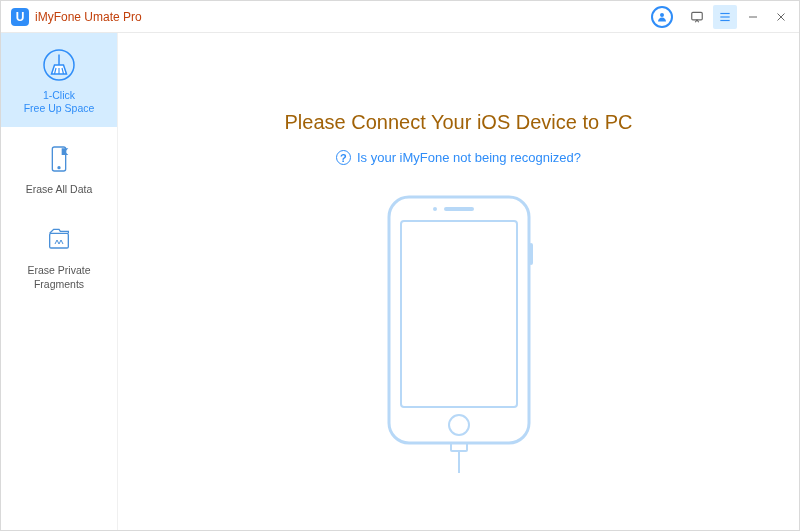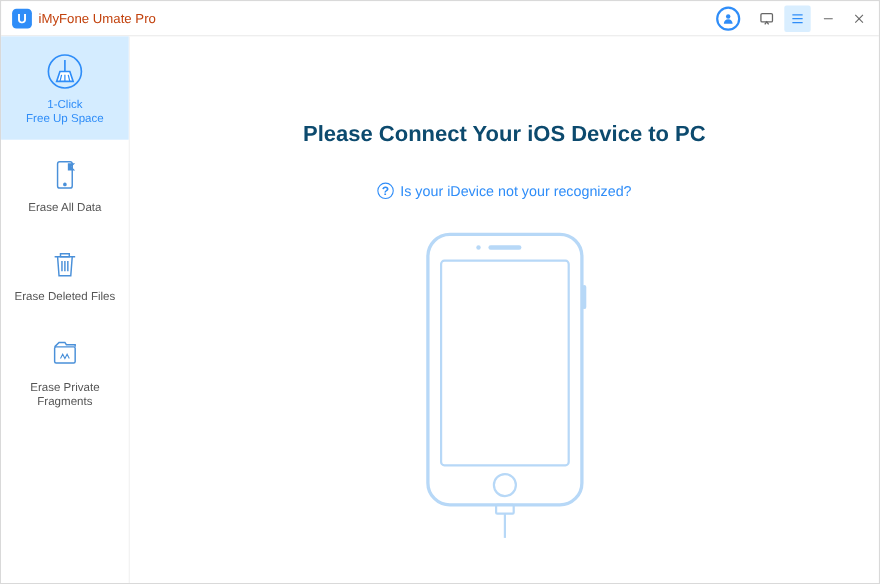--- a/index.html
+++ b/index.html
@@ -15,21 +15,21 @@
   .tb-user svg { width: 12px; height: 12px; }
   .tb-menu-active { background: #d9eeff; color: #2f8df8; }
   .body { flex: 1; display: flex; min-height: 0; }
   .sidebar { width: 117px; background: #fff; border-right: 1px solid #f0f0f0; display: flex; flex-direction: column; }
   .sb-item { display: flex; flex-direction: column; align-items: center; justify-content: center; padding: 14px 4px 12px; cursor: pointer; text-align: center; gap: 6px; }
   .sb-item.active { background: #d4ecff; color: #2f8df8; }
   .sb-item:not(.active) { color: #555; justify-content: space-between; }
   .sb-icon { width: 40px; height: 36px; display: flex; align-items: center; justify-content: center; }
   .sb-label { font-size: 10.5px; line-height: 1.25; white-space: pre-line; }
   .main { flex: 1; display: flex; flex-direction: column; align-items: center; padding-top: 78px; }
-  .main-title { font-size: 20px; color: #0c4a6e; font-weight: 700; margin-bottom: 32px; }
+  .main-title { font-size: 20px; color: #a16207; font-weight: 400; margin-bottom: 16px; }
   .help-link { display: flex; align-items: center; gap: 6px; color: #2f8df8; font-size: 13px; cursor: pointer; margin-bottom: 28px; }
   .help-q { width: 15px; height: 15px; border: 1.5px solid #2f8df8; border-radius: 50%; display: flex; align-items: center; justify-content: center; font-size: 11px; font-weight: bold; color: #2f8df8; }
   .phone-wrap { display: flex; flex-direction: column; align-items: center; }
 </style>
 </head>
 <body>
 
 <div class="window">
 
   <div class="titlebar">
@@ -93,54 +93,41 @@
         <div class="sb-icon">
           <svg width="32" height="32" viewBox="0 0 48 48" fill="none" stroke="#4a90d9" stroke-width="2">
               <rect x="14" y="6" width="20" height="36" rx="3"></rect>
               <circle cx="24" cy="37" r="1.5" fill="#4a90d9"></circle>
               <path d="M28 8 l10 0 l-5 5 l5 5 l-10 0 z" fill="#4a90d9" stroke="none"></path>
             </svg>
         </div>
         <div class="sb-label">Erase All Data</div>
       </div>
 
-      <div class="sb-item">
-        <div class="sb-icon">
-          <svg width="32" height="32" viewBox="0 0 48 48" fill="none" stroke="#4a90d9" stroke-width="2">
-              <path d="M10 14 h28"></path>
-              <path d="M14 14 l2 26 h16 l2 -26"></path>
-              <path d="M18 10 h12 v4 h-12 z"></path>
-              <line x1="20" y1="20" x2="20" y2="34"></line>
-              <line x1="24" y1="20" x2="24" y2="34"></line>
-              <line x1="28" y1="20" x2="28" y2="34"></line>
-            </svg>
-        </div>
-        <div class="sb-label">Erase Deleted Files</div>
-      </div>
 
 
       <div class="sb-item">
         <div class="sb-icon">
           <svg width="32" height="32" viewBox="0 0 48 48" fill="none" stroke="#4a90d9" stroke-width="2">
               <rect x="10" y="14" width="28" height="22" rx="2"></rect>
               <path d="M10 14 l6 -6 h8 l2 3 h12 v3"></path>
               <path d="M18 30 l3 -6 l3 6 l3 -6 l3 6" stroke-width="1.5"></path>
             </svg>
         </div>
         <div class="sb-label">Erase Private
 Fragments</div>
       </div>
 
     </div>
 
     <div class="main">
       <div class="main-title">Please Connect Your iOS Device to PC</div>
       <div class="help-link">
         <div class="help-q">?</div>
-        <span>Is your iDevice not your recognized?</span>
+        <span>Is your iMyFone not being recognized?</span>
       </div>
       <div class="phone-wrap">
         <svg width="160" height="280" viewBox="0 0 160 280">
           <rect x="10" y="4" width="140" height="246" rx="20" fill="none" stroke="#b7d8f7" stroke-width="3"></rect>
           <rect x="22" y="28" width="116" height="186" rx="3" fill="none" stroke="#b7d8f7" stroke-width="2"></rect>
           <circle cx="80" cy="232" r="10" fill="none" stroke="#b7d8f7" stroke-width="2"></circle>
           <rect x="65" y="14" width="30" height="4" rx="2" fill="#b7d8f7"></rect>
           <circle cx="56" cy="16" r="2" fill="#b7d8f7"></circle>
           <rect x="150" y="50" width="4" height="22" rx="2" fill="#b7d8f7"></rect>
           <rect x="72" y="250" width="16" height="8" rx="1" fill="none" stroke="#b7d8f7" stroke-width="2"></rect>

